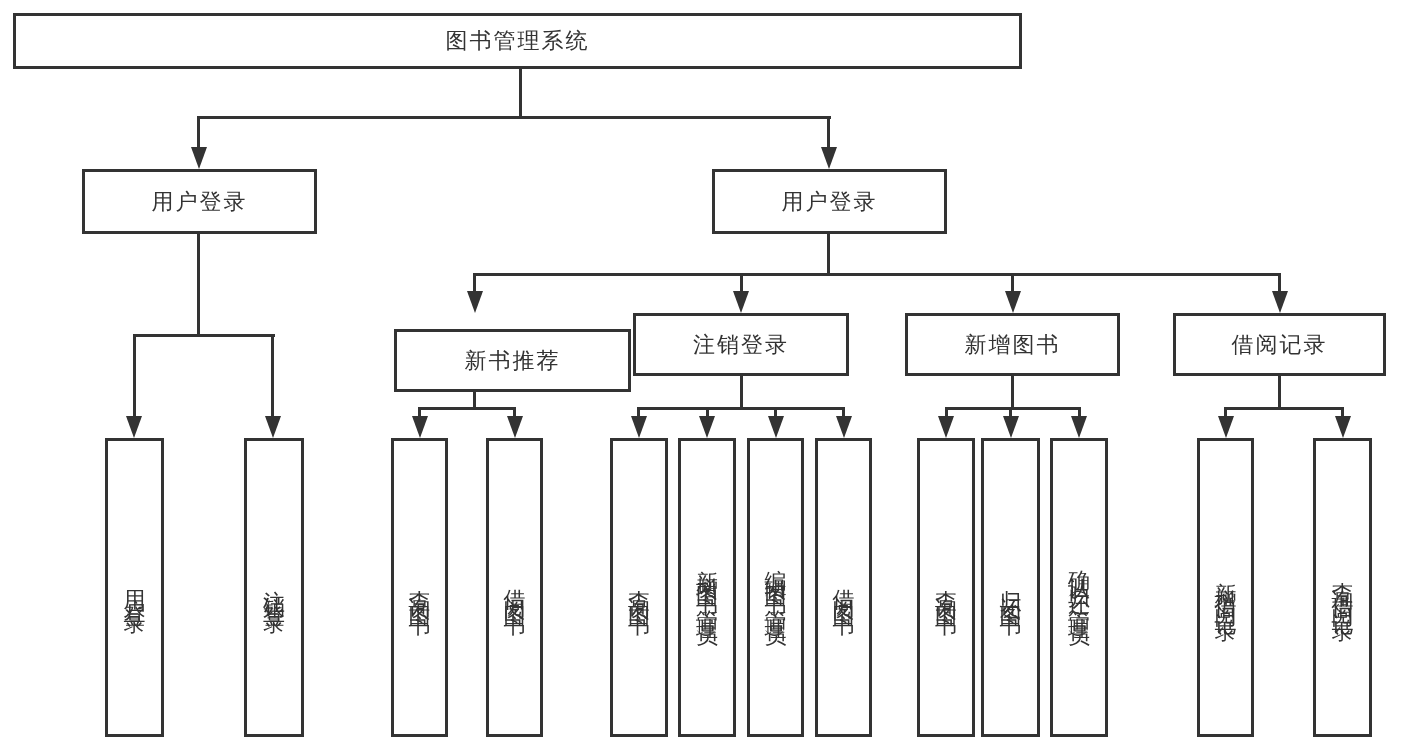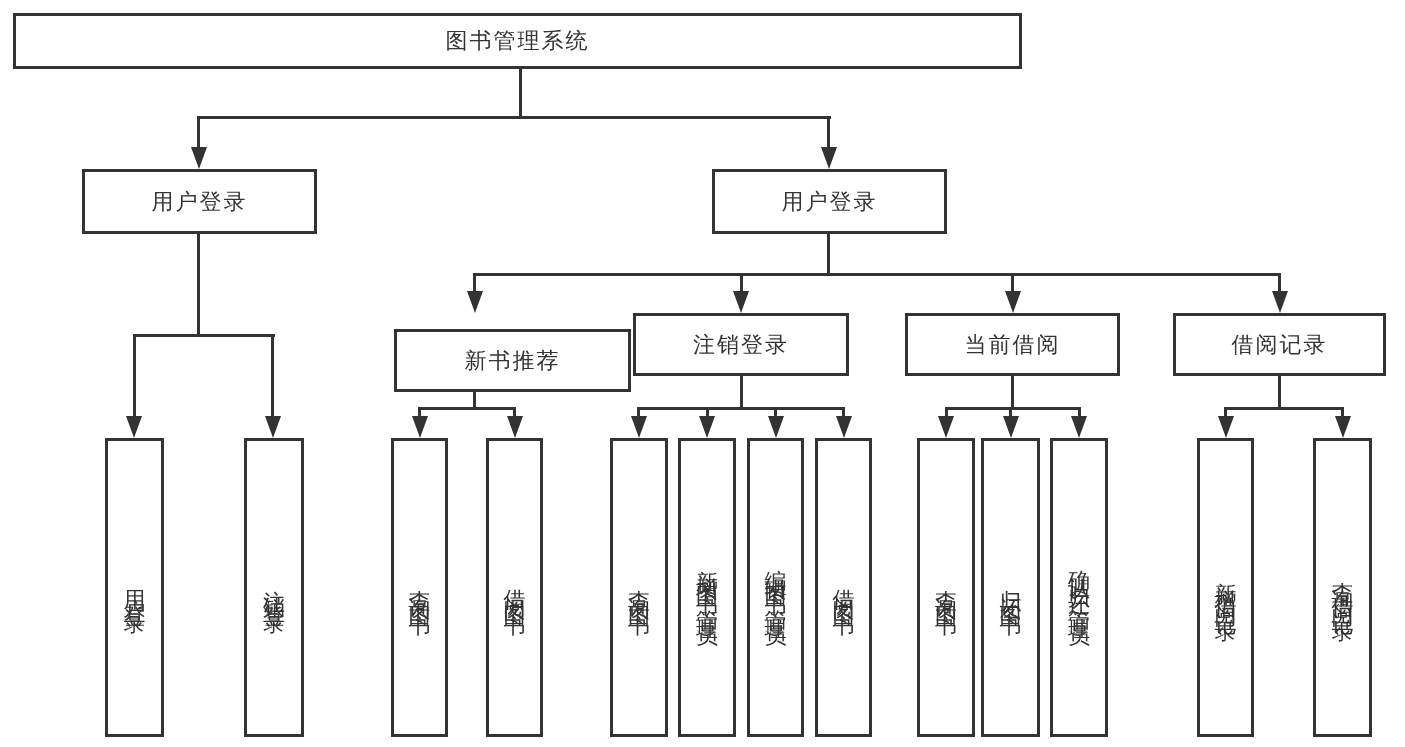--- a/index.html
+++ b/index.html
@@ -127,21 +127,21 @@
     <span>用户登录</span>
   </div>
 
   <div class="box" style="left:363px; top:329px; width:237px; height:63px;margin-left:31px;">
     <span>新书推荐</span>
   </div>
   <div class="box" style="left:633px; top:313px; width:216px; height:63px;">
     <span>注销登录</span>
   </div>
   <div class="box" style="left:905px; top:313px; width:215px; height:63px;">
-    <span>当前借阅</span>
+    <span>新增图书</span>
   </div>
   <div class="box" style="left:1173px; top:313px; width:213px; height:63px;">
     <span>借阅记录</span>
   </div>
 
   <div class="box vbox" style="left:105px; top:438px; width:59px; height:299px;">
     <span>用户登录</span>
   </div>
   <div class="box vbox" style="left:244px; top:438px; width:60px; height:299px;">
     <span>注销登录</span>

